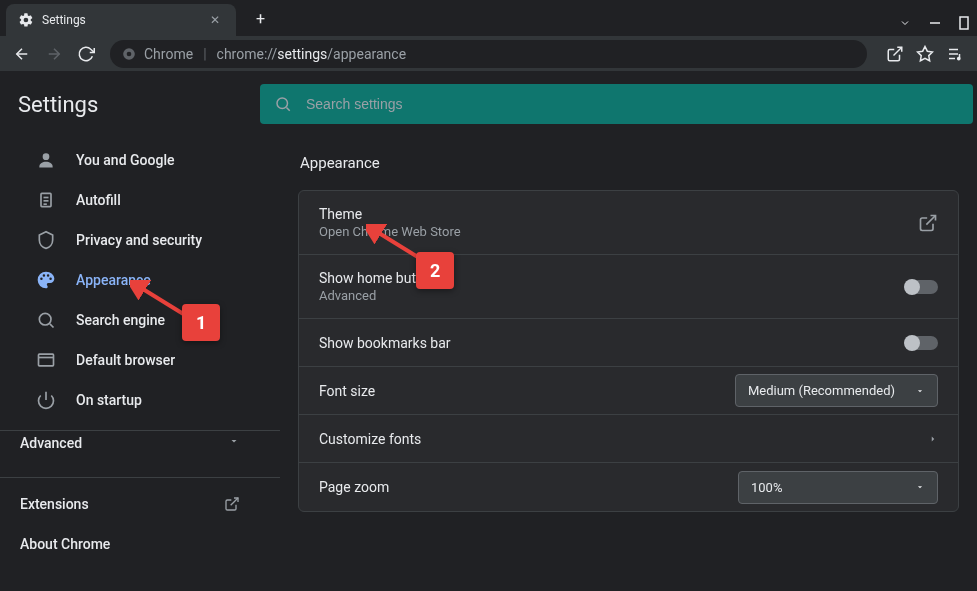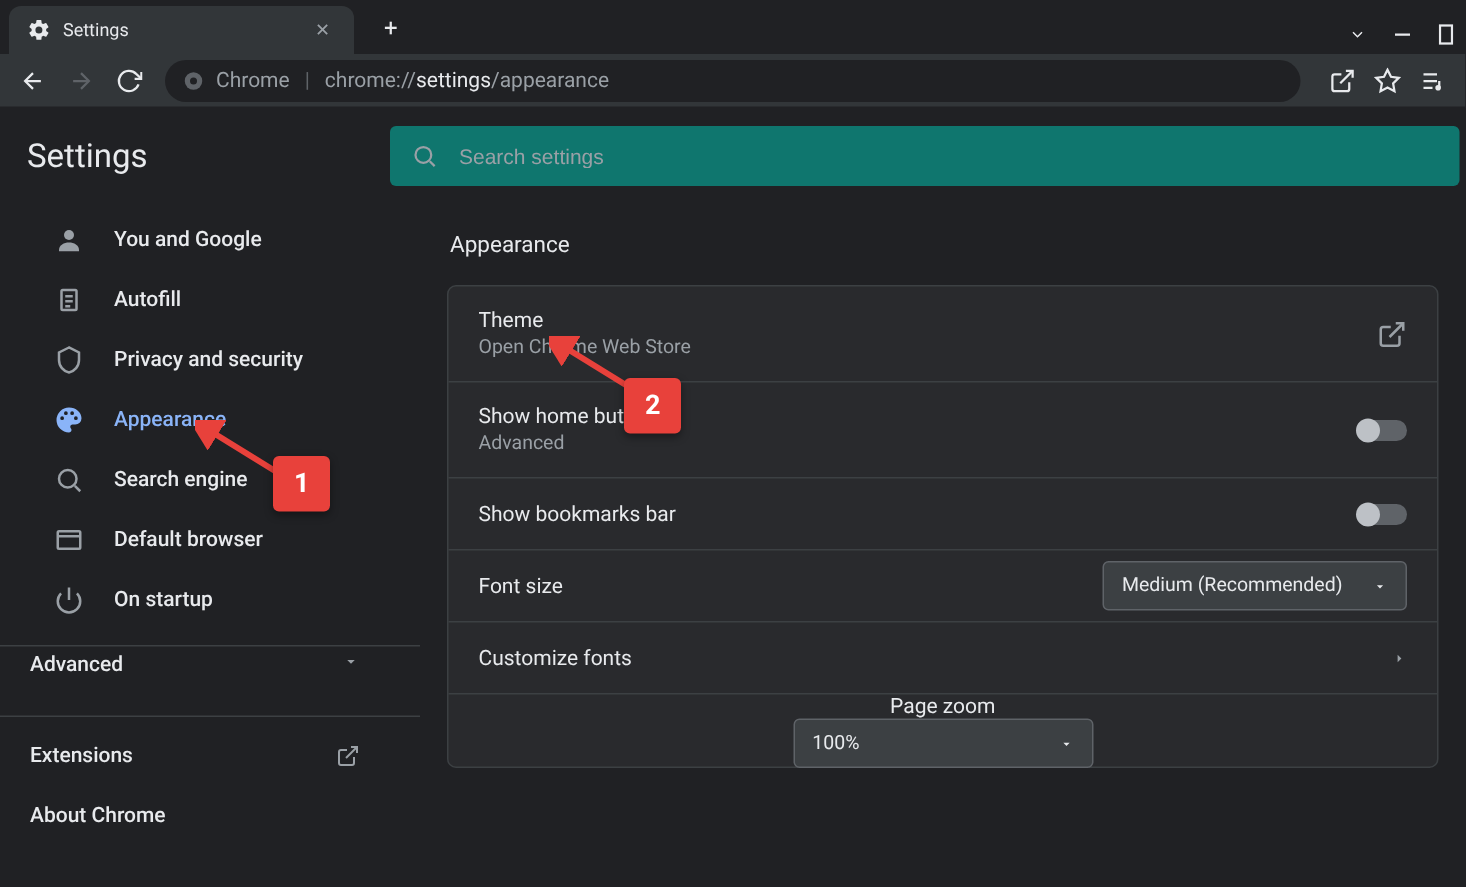--- a/index.html
+++ b/index.html
@@ -46,21 +46,21 @@
 .nav-item .nav-icon { width: 20px; height: 20px; margin-right: 20px; display:flex; align-items:center; justify-content:center;}
 .nav-item.active .nav-icon { color: #8ab4f8; }
 .advanced { display: flex; align-items: flex-start; height: 40px; padding-left: 20px; padding-right: 40px; font-size: 14px; font-weight: 500; cursor: pointer; justify-content: space-between; margin-top: 10px; border-top: 1px solid #3c4043; border-bottom: 1px solid #3c4043; padding-top: 4px; padding-bottom: 4px; height: 48px;}
 .ext-row { display: flex; align-items: center; height: 40px; padding-left: 20px; padding-right: 40px; font-size: 14px; font-weight: 500; cursor: pointer; justify-content: space-between; margin-top:6px;gap:45px;}
 .about-row { display: flex; align-items: center; height: 40px; padding-left: 20px; font-size: 14px; font-weight: 500; cursor: pointer; }
 
 
 .section-title { font-size: 15px; color: #e8eaed; margin: 18px 0 18px 2px; }
 .card { background: #292a2d; border: 1px solid #3c4043; border-radius: 6px; }
 .row { display: flex; align-items: center; padding: 0 20px; min-height: 64px; border-bottom: 1px solid #3c4043; }
-.row:last-child { border-bottom: none; flex-direction: column; }
+.row:last-child { border-bottom: none; }
 .row.short { min-height: 48px; height: 48px; }
 .row-text { flex: 1; }
 .row-title { font-size: 14px; color: #e8eaed; }
 .row-sub { font-size: 13px; color: #9aa0a6; margin-top: 2px; }
 .row-action { color: #9aa0a6; }
 .toggle { width: 32px; height: 14px; background: #5f6368; border-radius: 8px; position: relative; }
 .toggle::after { content: ""; position: absolute; width: 16px; height: 16px; background: #bdc1c6; border-radius: 50%; top: -1px; left: -2px; }
 .dropdown { background: #3c4043; border: 1px solid #5f6368; border-radius: 4px; padding: 8px 12px; font-size: 13px; color: #e8eaed; display: flex; align-items: center; min-width: 200px; justify-content: space-between; gap: 20px;}
 
 

